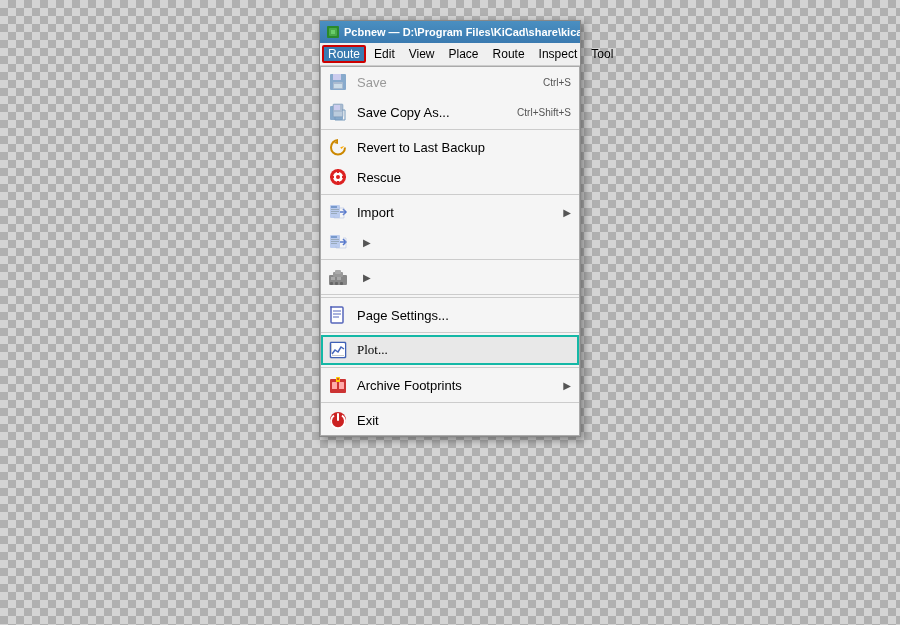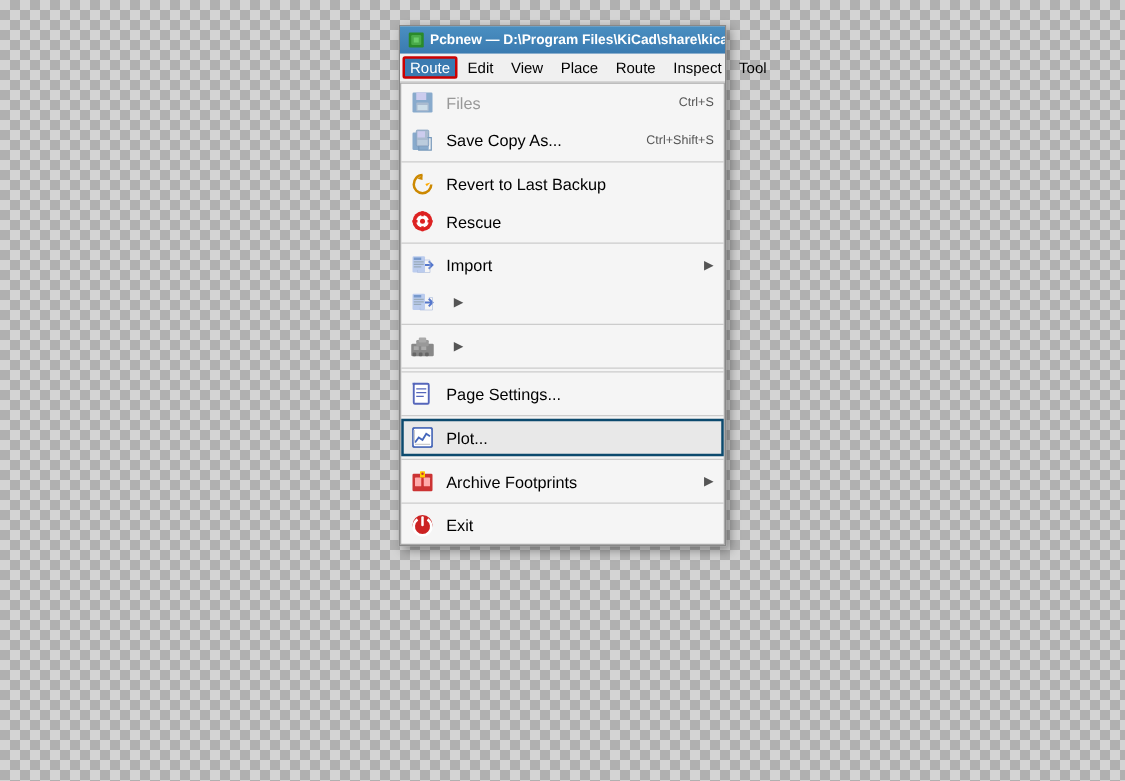--- a/index.html
+++ b/index.html
@@ -81,22 +81,23 @@
       display: flex;
       align-items: center;
       padding: 4px 8px 4px 6px;
       cursor: pointer;
       min-height: 28px;
       position: relative;
     }
 
     .menu-item.highlighted {
       background: #e8e8e8;
-      border: 2px solid #0c4a6e;
+      border: 2px solid #14b8a6;
       padding: 2px 12px 2px 4px;
+      font-family: Liberation Serif, serif;
     }
 
     .menu-item.disabled {
       color: #999;
       cursor: default;
     }
 
     .menu-separator {
       height: 1px;
       background: #ccc;
@@ -158,21 +159,21 @@
 
     <div class="menu-item disabled">
       <div class="item-icon">
         <svg width="20" height="20" viewBox="0 0 20 20">
           <rect x="2" y="2" width="16" height="16" rx="1" fill="#88aacc"></rect>
           <rect x="5" y="2" width="8" height="6" fill="#cce"></rect>
           <rect x="5" y="10" width="10" height="7" rx="1" fill="#aabbd0"></rect>
           <rect x="6" y="12" width="8" height="4" fill="#ccdde8"></rect>
         </svg>
       </div>
-      <span class="item-label">Files</span>
+      <span class="item-label">Save</span>
       <span class="item-shortcut">Ctrl+S</span>
     </div>
 
     <div class="menu-item">
       <div class="item-icon">
         <svg width="20" height="20" viewBox="0 0 20 20">
           <rect x="2" y="4" width="13" height="14" rx="1" fill="#88aacc"></rect>
           <rect x="5" y="2" width="10" height="13" rx="1" fill="#aabbd0" stroke="#7799bb" stroke-width="0.5"></rect>
           <rect x="6" y="3" width="6" height="5" fill="#cce"></rect>
           <rect x="6" y="10" width="8" height="4" fill="#bbccdd"></rect>

